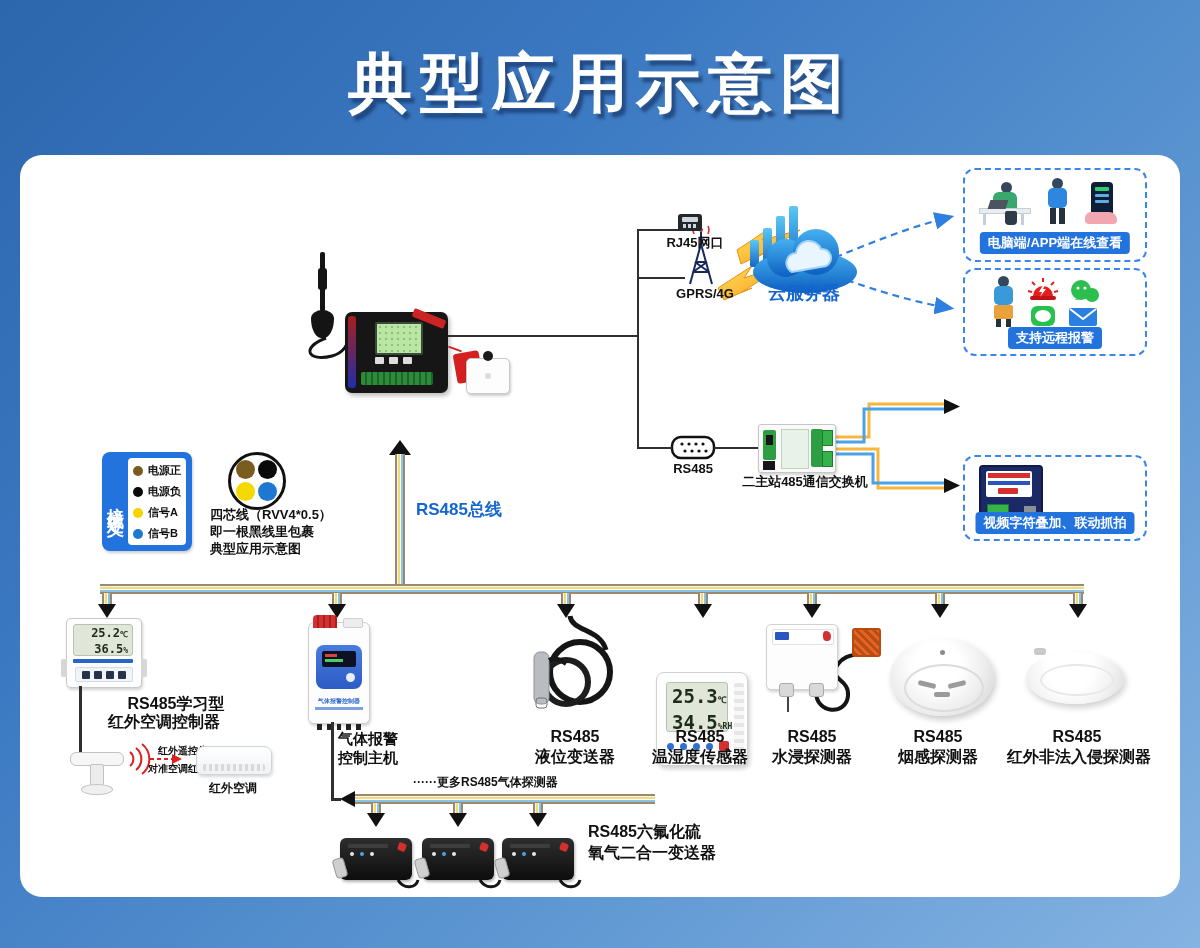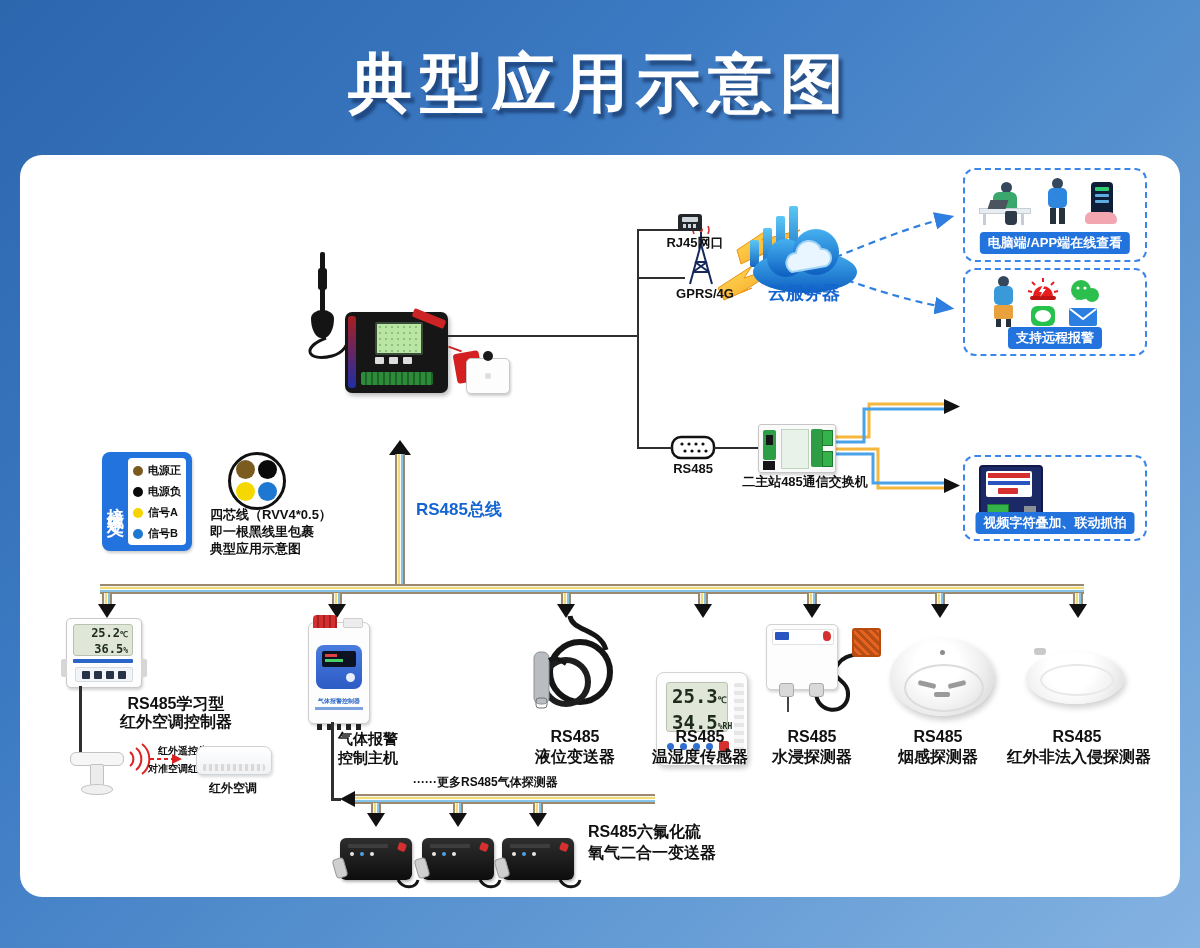--- a/index.html
+++ b/index.html
@@ -351,21 +351,21 @@
     <div class="abs" style="left:8px;top:48px;width:56px;height:13px;background:#f2f5f8;border:1px solid #d5dbe2;border-radius:2px;display:flex;gap:4px;align-items:center;justify-content:center;">
       <div style="width:8px;height:8px;background:#28334a;border-radius:1px;"></div>
       <div style="width:8px;height:8px;background:#28334a;border-radius:1px;"></div>
       <div style="width:8px;height:8px;background:#28334a;border-radius:1px;"></div>
       <div style="width:8px;height:8px;background:#28334a;border-radius:1px;"></div>
     </div>
     <div class="abs" style="left:-6px;top:40px;width:6px;height:18px;background:#d6d6d6;border-radius:2px 0 0 2px;"></div>
     <div class="abs" style="right:-6px;top:40px;width:6px;height:18px;background:#d6d6d6;border-radius:0 2px 2px 0;"></div>
   </div>
   <div class="abs dev-label" style="left:106px;top:694px;width:140px;">RS485学习型</div>
-  <div class="abs dev-label" style="left:106px;top:712px;width:140px;font-family:Liberation Serif, serif;">红外空调控制器</div>
+  <div class="abs dev-label" style="left:94px;top:712px;width:140px;font-family:Liberation Serif, serif;">红外空调控制器</div>
   <div class="abs linev" style="left:79px;top:686px;height:72px;width:3px;"></div>
   <div class="abs" style="left:70px;top:752px;width:52px;height:12px;background:#f6f6f6;border:1px solid #c2c2c2;border-radius:6px;"></div>
   <div class="abs" style="left:90px;top:764px;width:12px;height:20px;background:#ececec;border:1px solid #c2c2c2;border-radius:2px;"></div>
   <div class="abs" style="left:81px;top:784px;width:30px;height:9px;background:#f0f0f0;border:1px solid #c2c2c2;border-radius:50%;"></div>
   <div class="abs blk-txt" style="left:158px;top:744px;font-size:10px;">红外遥控头</div>
   <div class="abs blk-txt" style="left:148px;top:762px;font-size:10px;">对准空调红外口</div>
   <div class="abs" style="left:196px;top:746px;width:74px;height:27px;background:linear-gradient(#ffffff,#f0f2f4);border:1px solid #cfd4d9;border-radius:8px 8px 6px 6px;box-shadow:1px 2px 3px rgba(0,0,0,.15);">
     <div class="abs vent" style="left:6px;bottom:3px;width:62px;height:7px;border-radius:2px;"></div>
   </div>
   <div class="abs blk-txt" style="left:200px;top:780px;width:66px;text-align:center;font-size:12px;">红外空调</div>

